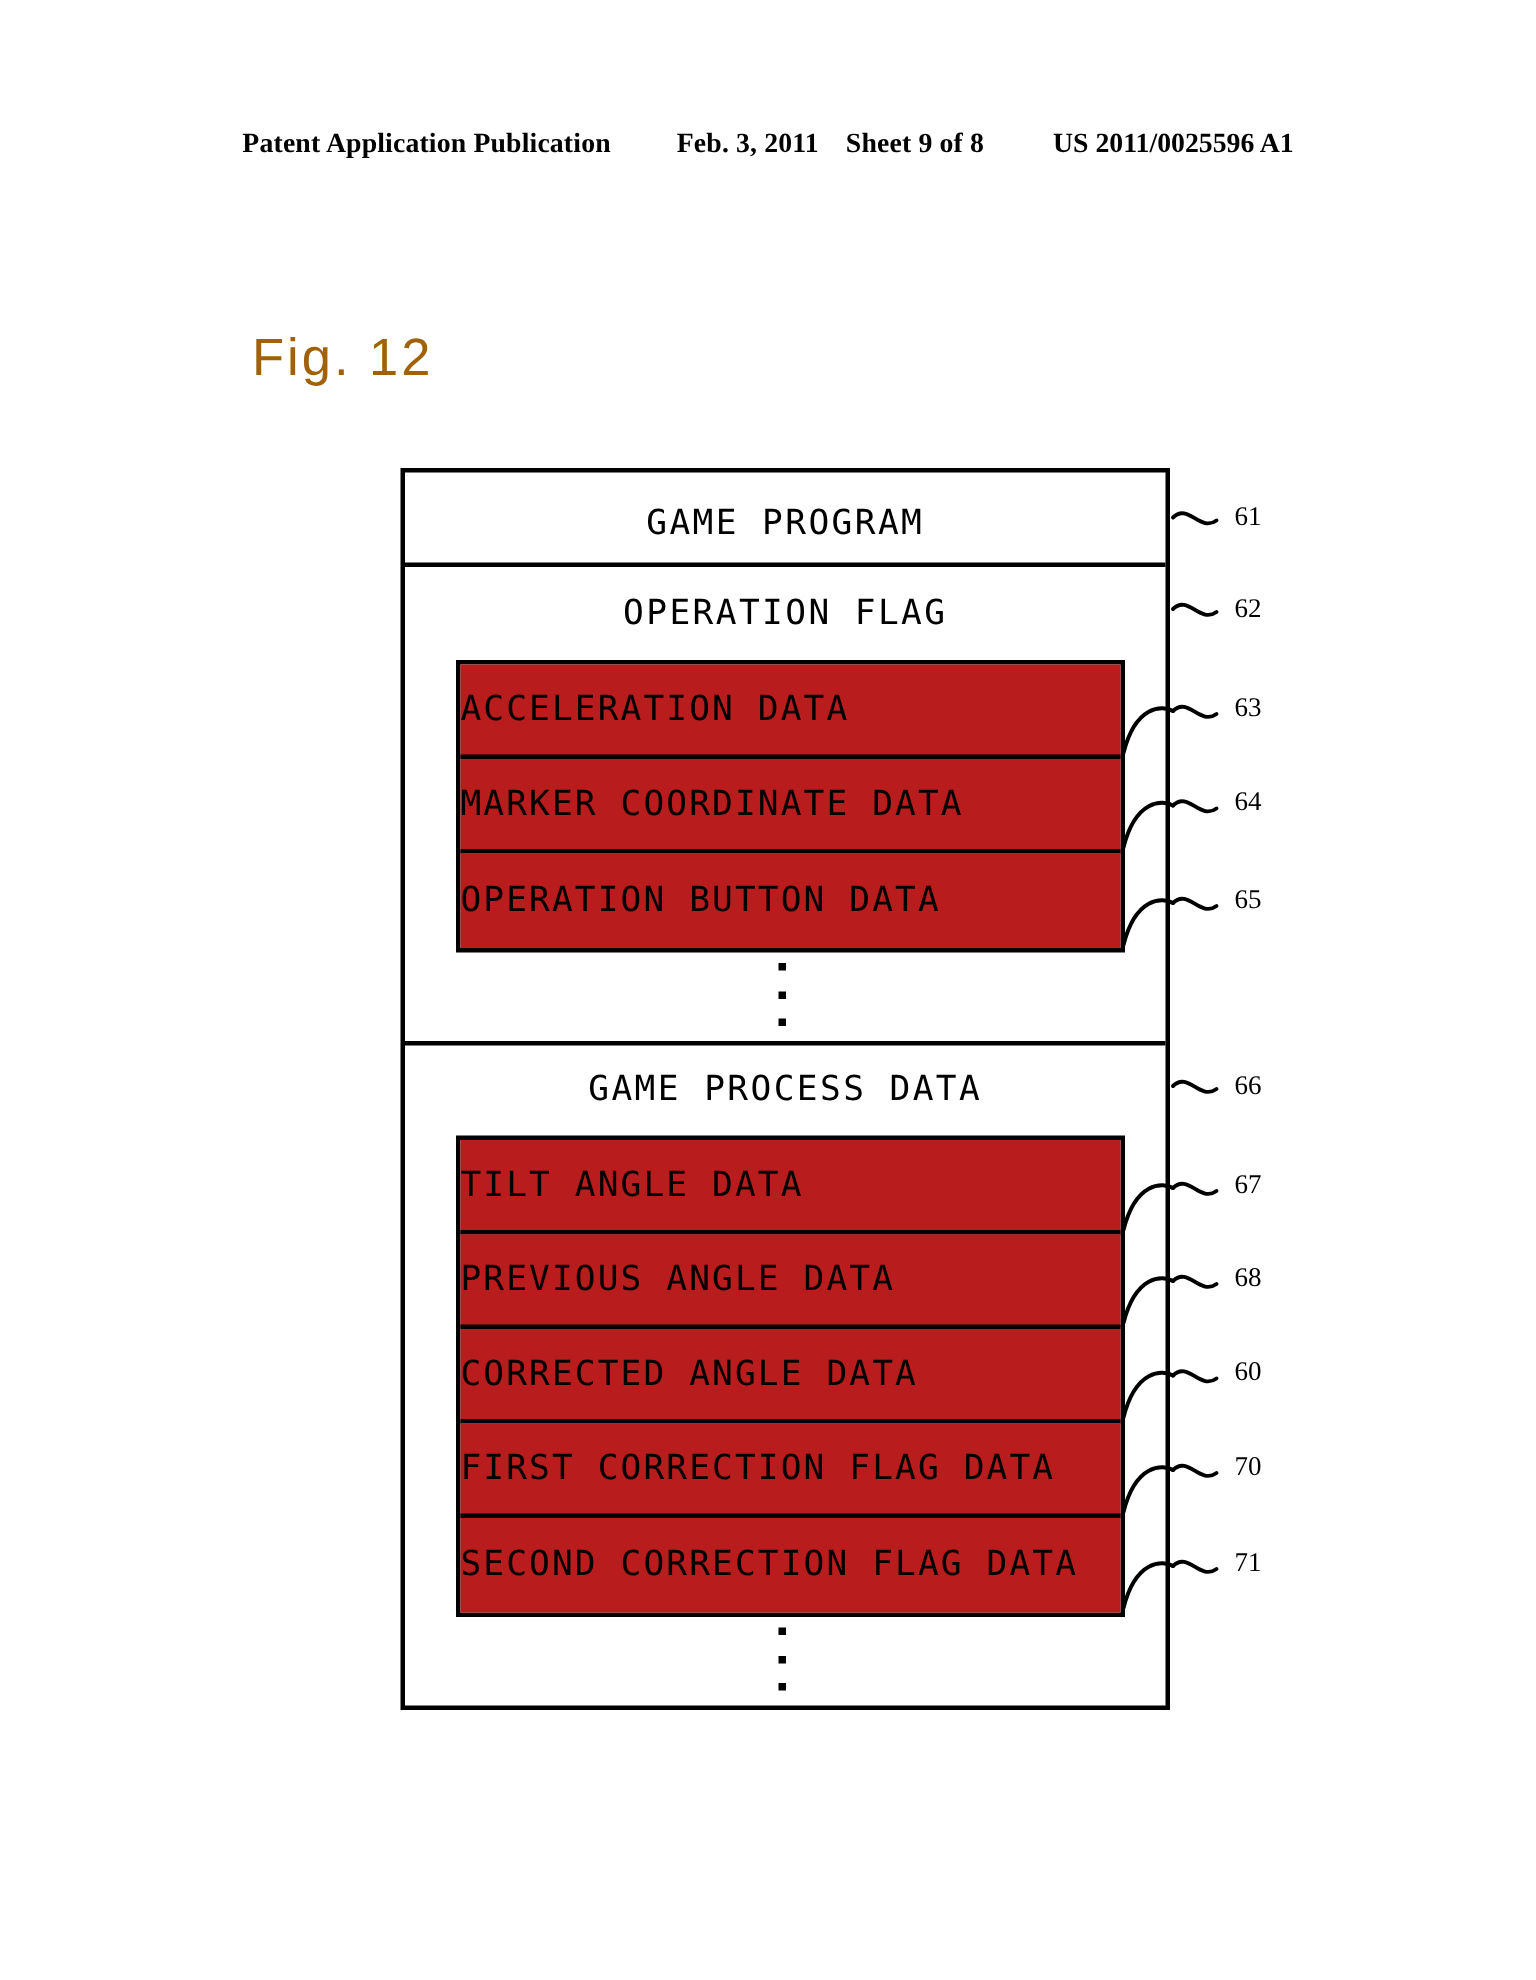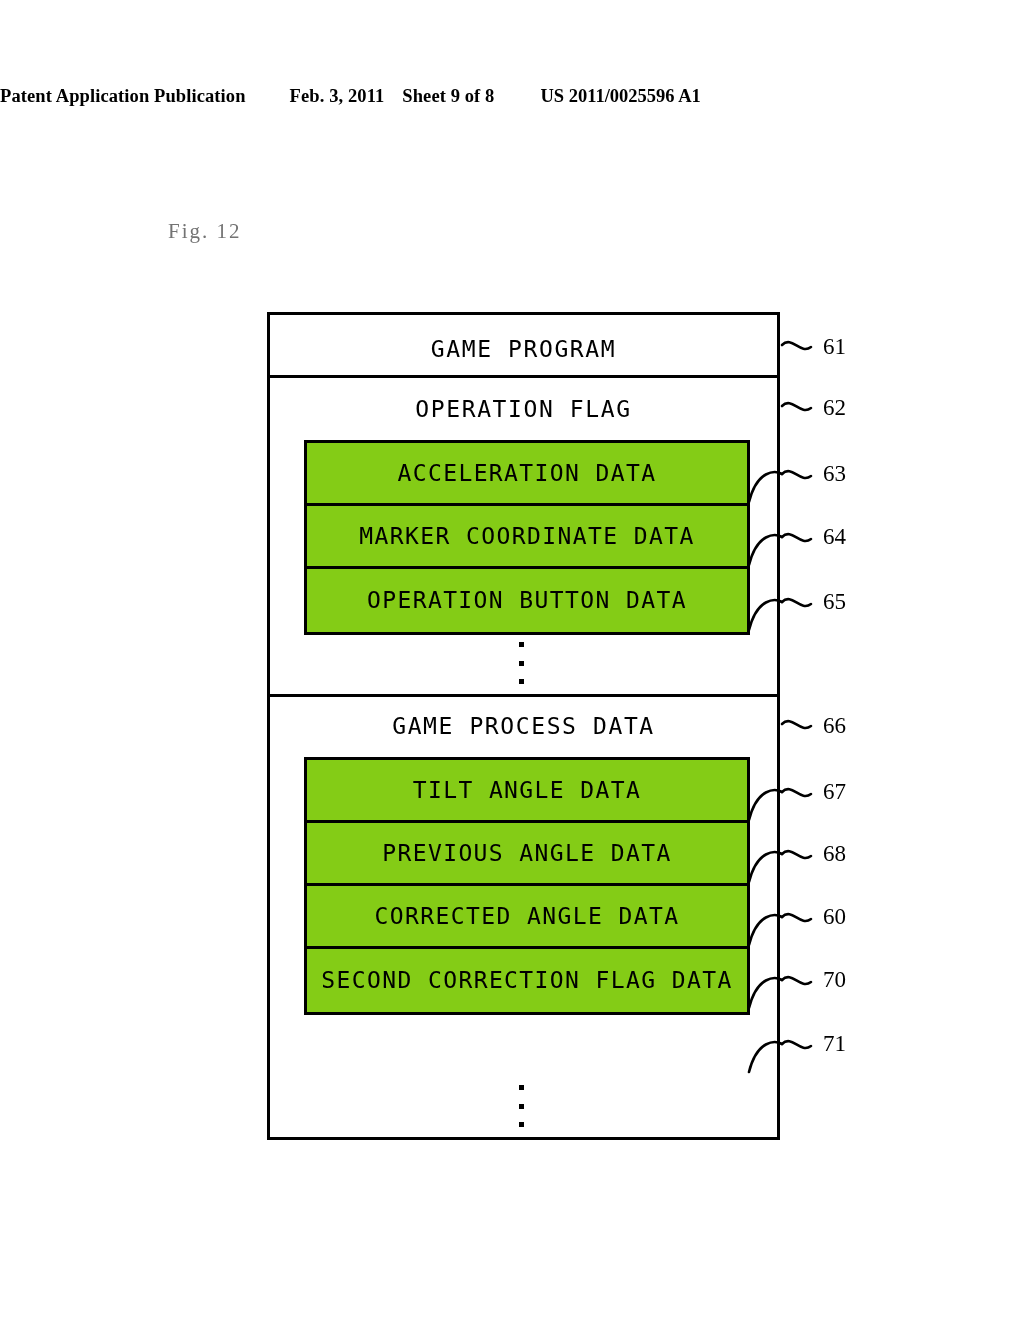--- a/index.html
+++ b/index.html
@@ -19,41 +19,41 @@
 
   
   #page-header {
     position: absolute;
     top: 86px;
     left: 0;
     width: 1024px;
     height: 28px;
     display: flex;
     align-items: baseline;
-    justify-content: flex-start;
+    justify-content: center;
     font-family: "Liberation Serif", serif;
     font-weight: bold;
     font-size: 18.5px;
     letter-spacing: 0.1px;
     white-space: pre;
   }
   #page-header .hdr-pub     { margin-right: 44px; }
   #page-header .hdr-date    { margin-right: 18px; }
   #page-header .hdr-sheet   { margin-right: 46px; }
   #page-header .hdr-patno   { letter-spacing: 0; }
 
   
   #fig-caption {
     position: absolute;
     left: 168px;
     top: 219px;
-    font-family: Liberation Serif, serif;
-    font-size: 21px;
+    font-family: Liberation Sans, sans-serif;
+    font-size: 35px;
     letter-spacing: 2px;
-    color: #737373;
+    color: #a16207;
     white-space: pre;
   }
 
   
   #diagram {
     position: absolute;
     left: 5px;
     top: 0;
     width: 1024px;
     height: 1320px;
@@ -102,23 +102,22 @@
     width: 446px;
     box-sizing: border-box;
     border: 3px solid #000;
     background: #fff;
   }
   .inner-row {
     box-sizing: border-box;
     height: 63px;
     display: flex;
     align-items: center;
-    justify-content: center;
     border-bottom: 3px solid #000;
-    background: #84cc16;
+    background: #b91c1c;
   }
   .inner-row:last-child { border-bottom: none; }
   .inner-row .row-label {
     font-family: "DejaVu Sans Mono", monospace;
     font-size: 23px;
     letter-spacing: 1.4px;
     line-height: 1;
     color: #000;
     white-space: pre;
   }
@@ -143,21 +142,21 @@
     position: absolute;
     left: 0;
     top: 0;
     width: 1024px;
     height: 1320px;
     pointer-events: none;
   }
   .ref-number {
     position: absolute;
     font-family: "Liberation Serif", serif;
-    font-size: 23px;
+    font-size: 18px;
     line-height: 1;
     color: #000;
     white-space: pre;
   }
 </style>
 </head>
 <body>
 
 <div id="page-header">
   <span class="hdr-pub">Patent Application Publication</span>
@@ -202,20 +201,23 @@
 
     <div class="inner-group" style="top:442px;">
       <div class="inner-row">
         <span class="row-label">TILT ANGLE DATA</span>
       </div>
       <div class="inner-row">
         <span class="row-label">PREVIOUS ANGLE DATA</span>
       </div>
       <div class="inner-row">
         <span class="row-label">CORRECTED ANGLE DATA</span>
+      </div>
+      <div class="inner-row">
+        <span class="row-label">FIRST CORRECTION FLAG DATA</span>
       </div>
       <div class="inner-row">
         <span class="row-label">SECOND CORRECTION FLAG DATA</span>
       </div>
     </div>
 
     <div class="v-ellipsis" style="left:249px; top:770px; width:5px; height:42px;">
       <span></span>
       <span></span>
       <span></span>

